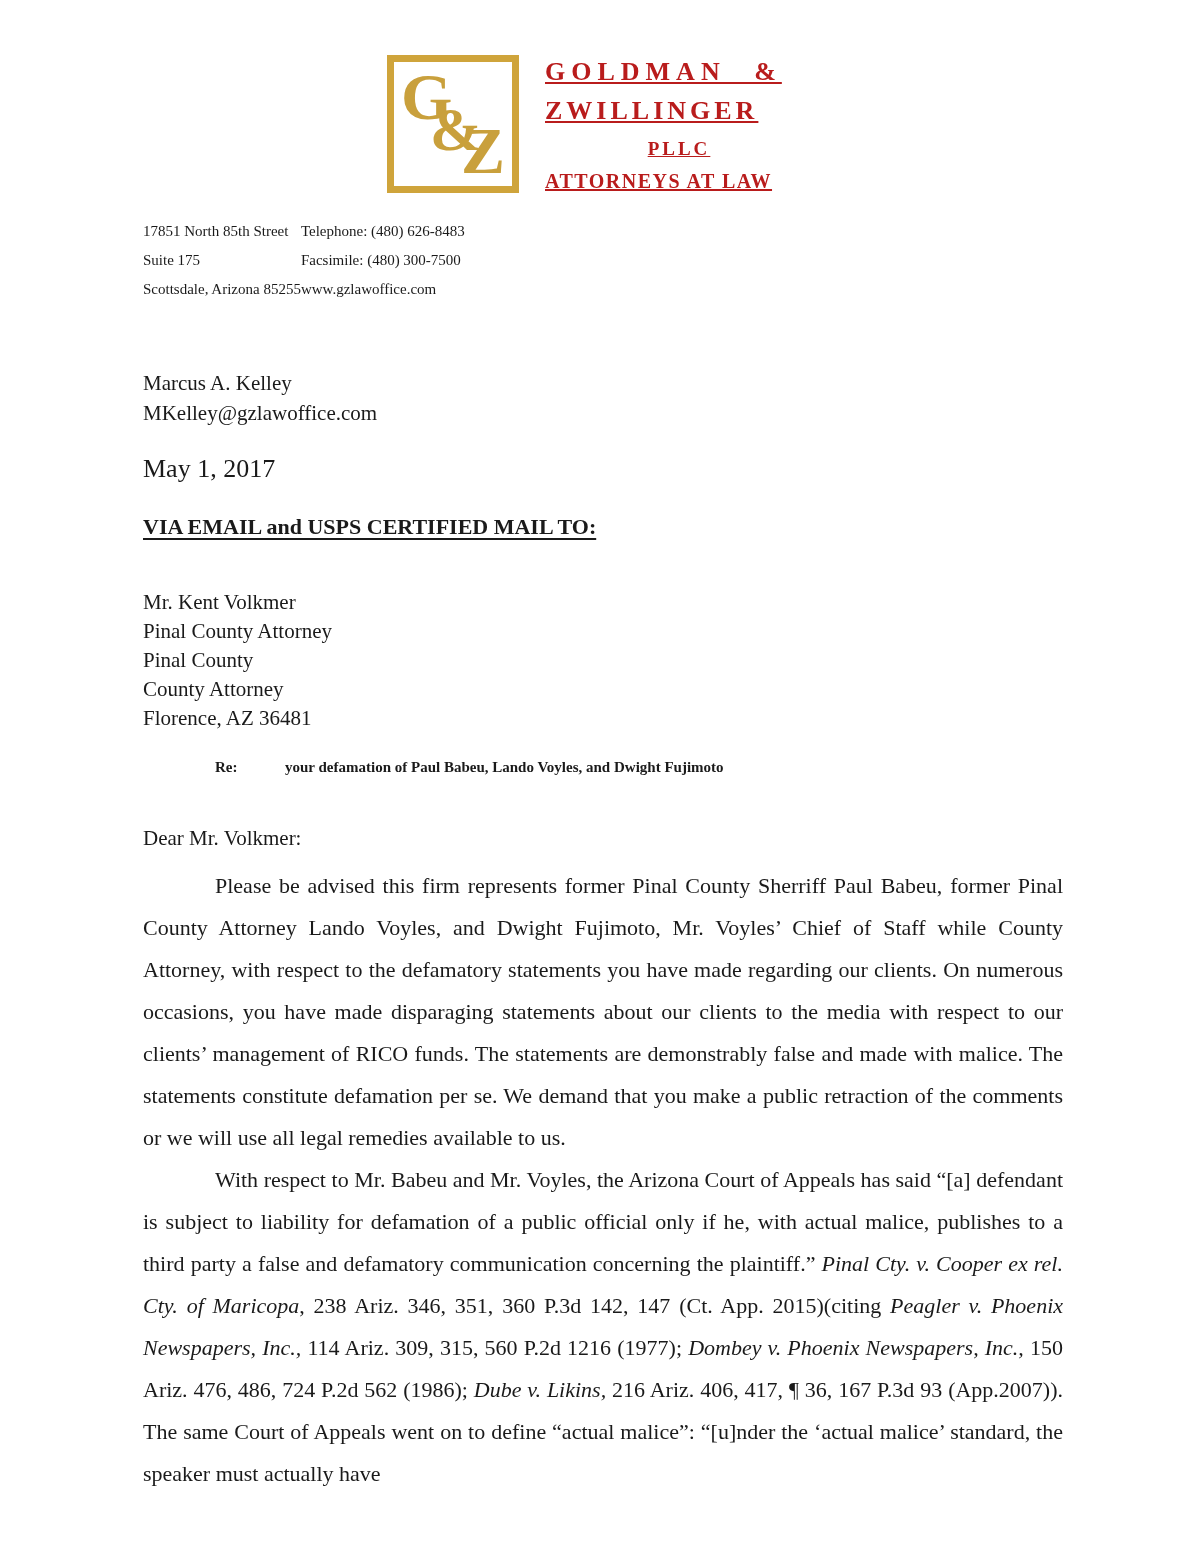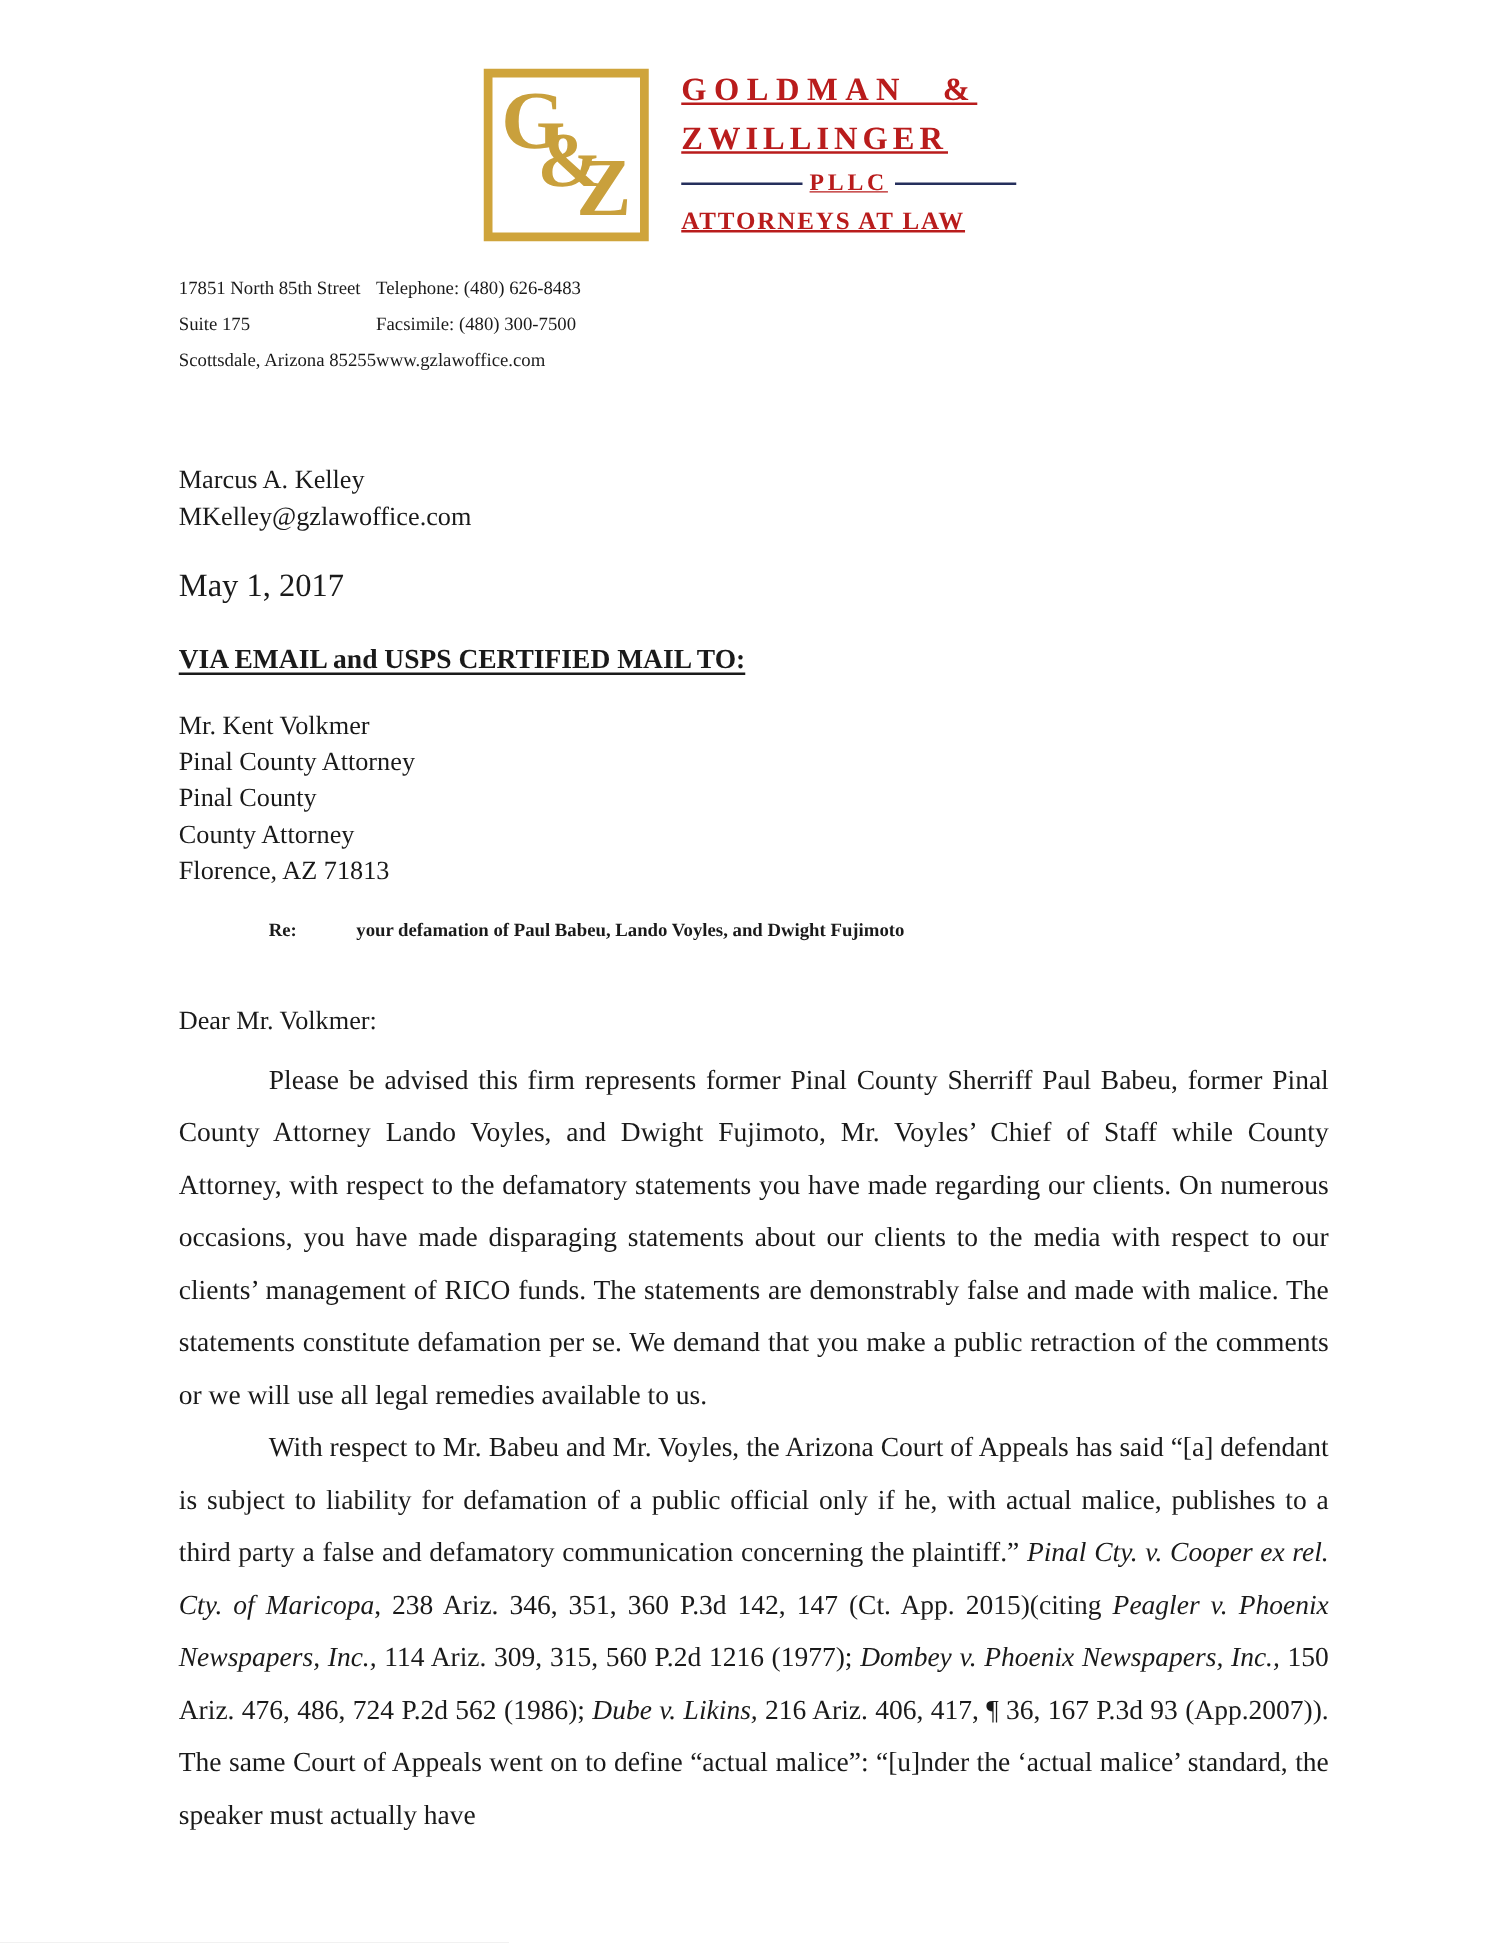--- a/index.html
+++ b/index.html
@@ -48,20 +48,21 @@
     white-space:nowrap;
   }
   .firm-line2 {
     font-size:26px; font-weight:700;
     letter-spacing:4px; white-space:nowrap;
     margin-top:9px;
   }
   .firm-pllc-row {
     display:flex; align-items:center;
     margin-top:10px;
+    flex-direction:column;
   }
   .pllc-rule { flex:1; border-top:2px solid #252F5C; }
   .firm-pllc {
     font-size:19px; font-weight:700;
     letter-spacing:3px; padding:0 6px;
   }
   .firm-tagline {
     font-size:20px; font-weight:600;
     letter-spacing:1.5px; margin-top:8px;
     white-space:nowrap;
@@ -79,21 +80,21 @@
   
   .author-block { margin-top:64px; font-size:21px; line-height:30px; }
   .date-line { margin-top:26px; text-align:left; font-size:26px; }
   .delivery-heading {
     margin-top:30px;
     font-size:22px; font-weight:700;
     text-decoration:underline;
     text-decoration-thickness:2px;
     text-underline-offset:4px;
   }
-  .recipient-block { margin-top:26px; font-size:21px; line-height:29px; }
+  .recipient-block { margin-top:48px; font-size:21px; line-height:29px; }
   .re-line {
     margin-top:26px;
     padding-left:72px;
     font-size:15px; font-weight:700;
   }
   .re-label { display:inline-block; width:70px; }
   .salutation { margin-top:50px; font-size:21px; }
 
   
   .body-text { margin-top:14px; }
@@ -149,21 +150,21 @@
 
   <div class="date-line">May 1, 2017</div>
 
   <div class="delivery-heading">VIA EMAIL and USPS CERTIFIED MAIL TO:</div>
 
   <div class="recipient-block">
     <div>Mr. Kent Volkmer</div>
     <div>Pinal County Attorney</div>
     <div>Pinal County</div>
     <div>County Attorney</div>
-    <div>Florence, AZ 71813</div>
+    <div>Florence, AZ 36481</div>
   </div>
 
   <div class="re-line">
     <span class="re-label">Re:</span><span>your defamation of Paul Babeu, Lando Voyles, and Dwight Fujimoto</span>
   </div>
 
   <div class="salutation">Dear Mr. Volkmer:</div>
 
   <div class="body-text">
     <p class="body-para"><span>Please be advised this firm represents former Pinal County Sherriff Paul Babeu, former Pinal County Attorney Lando Voyles, and Dwight Fujimoto, Mr. Voyles’ Chief of Staff while County Attorney, with respect to the defamatory statements you have made regarding our clients.  On numerous occasions, you have made disparaging statements about our clients to the media with respect to our clients’ management of RICO funds.  The statements are demonstrably false and made with malice.  The statements constitute defamation per se.  We demand that you make a public retraction of the comments or we will use all legal remedies available to us.</span></p>

